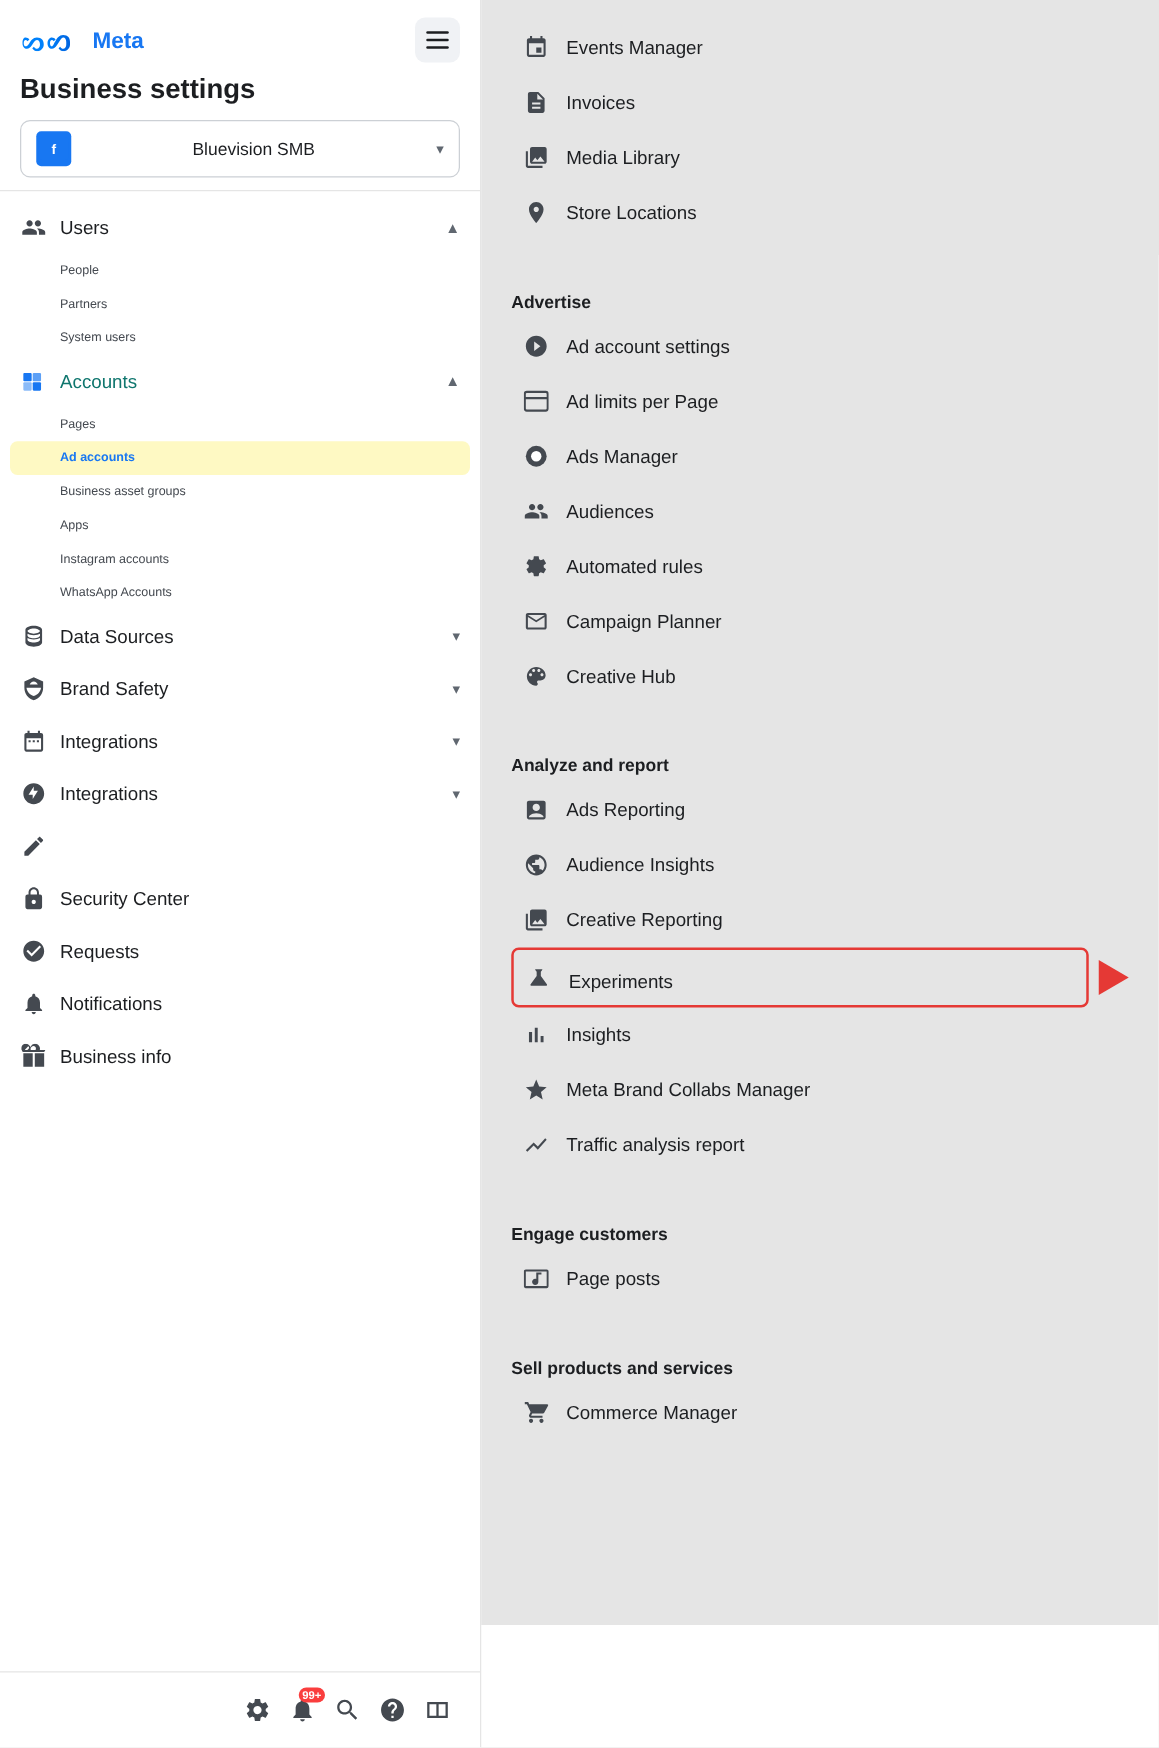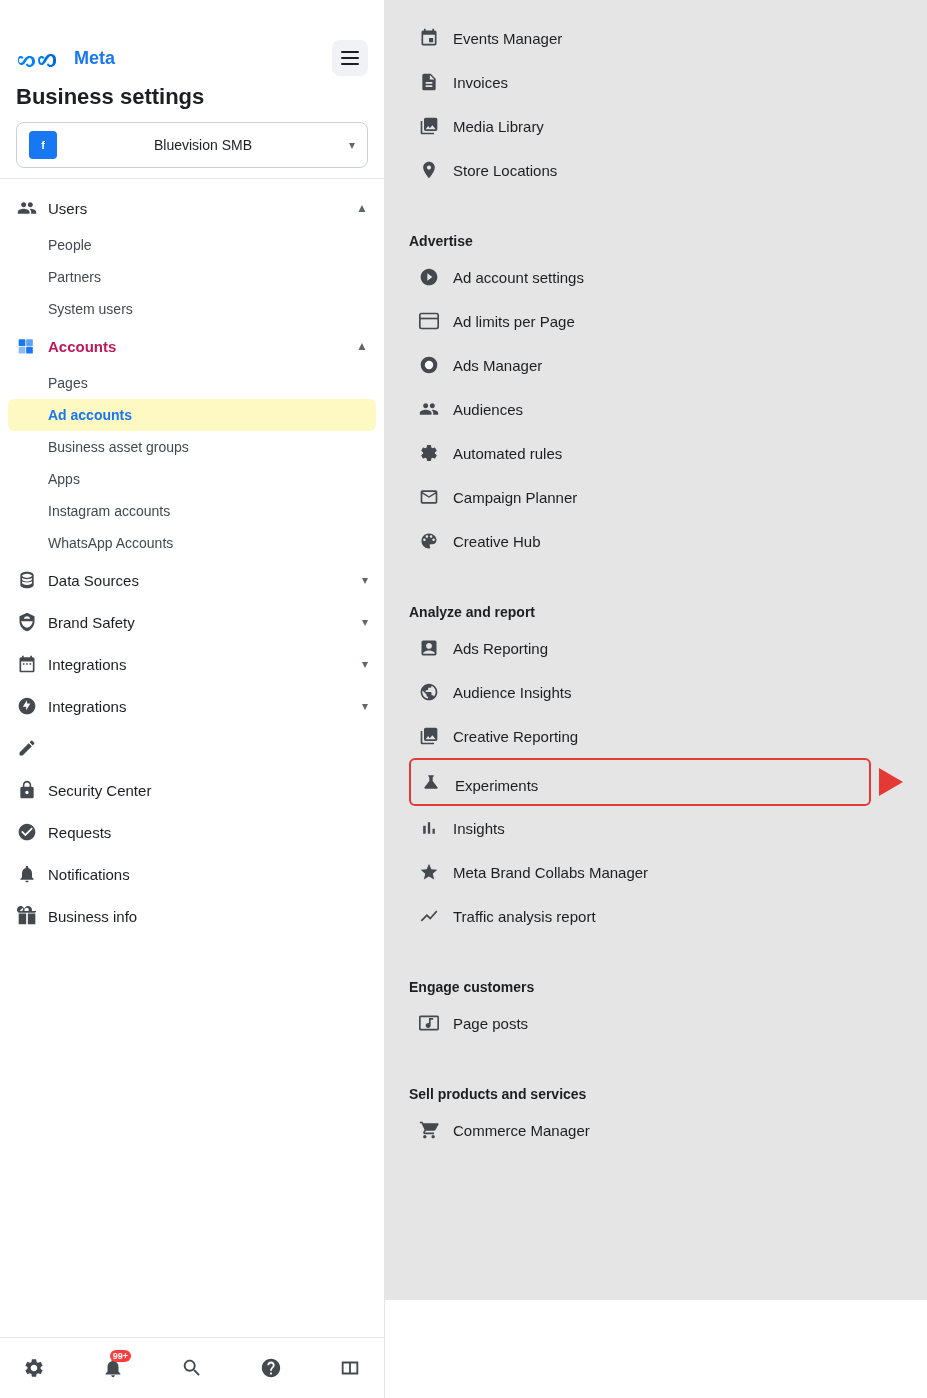--- a/index.html
+++ b/index.html
@@ -21,21 +21,20 @@
       display: flex;
       flex-direction: column;
       background: #fff;
       height: 1398px;
       overflow: hidden;
     }
 
     .sidebar-header {
       padding: 14px 16px 10px 16px;
       border-bottom: 1px solid #e5e5e5;
-      margin-top: 26px;
     }
 
     .meta-logo-row {
       display: flex;
       align-items: center;
       justify-content: space-between;
       margin-bottom: 8px;
     }
 
     .meta-logo {
@@ -144,55 +143,55 @@
     }
 
     .nav-item-label {
       flex: 1;
       font-size: 15px;
       color: #1c1e21;
       font-weight: 500;
     }
 
     .nav-item-label.active {
-      color: #be185d;
-      font-weight: 700;
+      color: #0f766e;
+      font-weight: 400;
     }
 
     .nav-item-chevron {
       color: #606770;
       font-size: 12px;
     }
 
     .nav-sub-items {
       padding-left: 0;
     }
 
     .nav-sub-item {
       padding: 8px 16px 8px 48px;
       cursor: pointer;
-      font-size: 14px;
+      font-size: 10px;
       color: #444950;
     }
 
     .nav-sub-item.active {
       background: #fef9c3;
       color: #1877f2;
       font-weight: 600;
       border-radius: 6px;
       margin: 0 8px;
       padding: 8px 16px 8px 40px;
     }
 
     .sidebar-footer {
       border-top: 1px solid #e5e5e5;
       padding: 12px 16px;
       display: flex;
       align-items: center;
-      justify-content: space-between;
+      justify-content: flex-end;
     }
 
     .footer-icon-btn {
       width: 36px;
       height: 36px;
       border-radius: 50%;
       background: none;
       border: none;
       cursor: pointer;
       display: flex;

